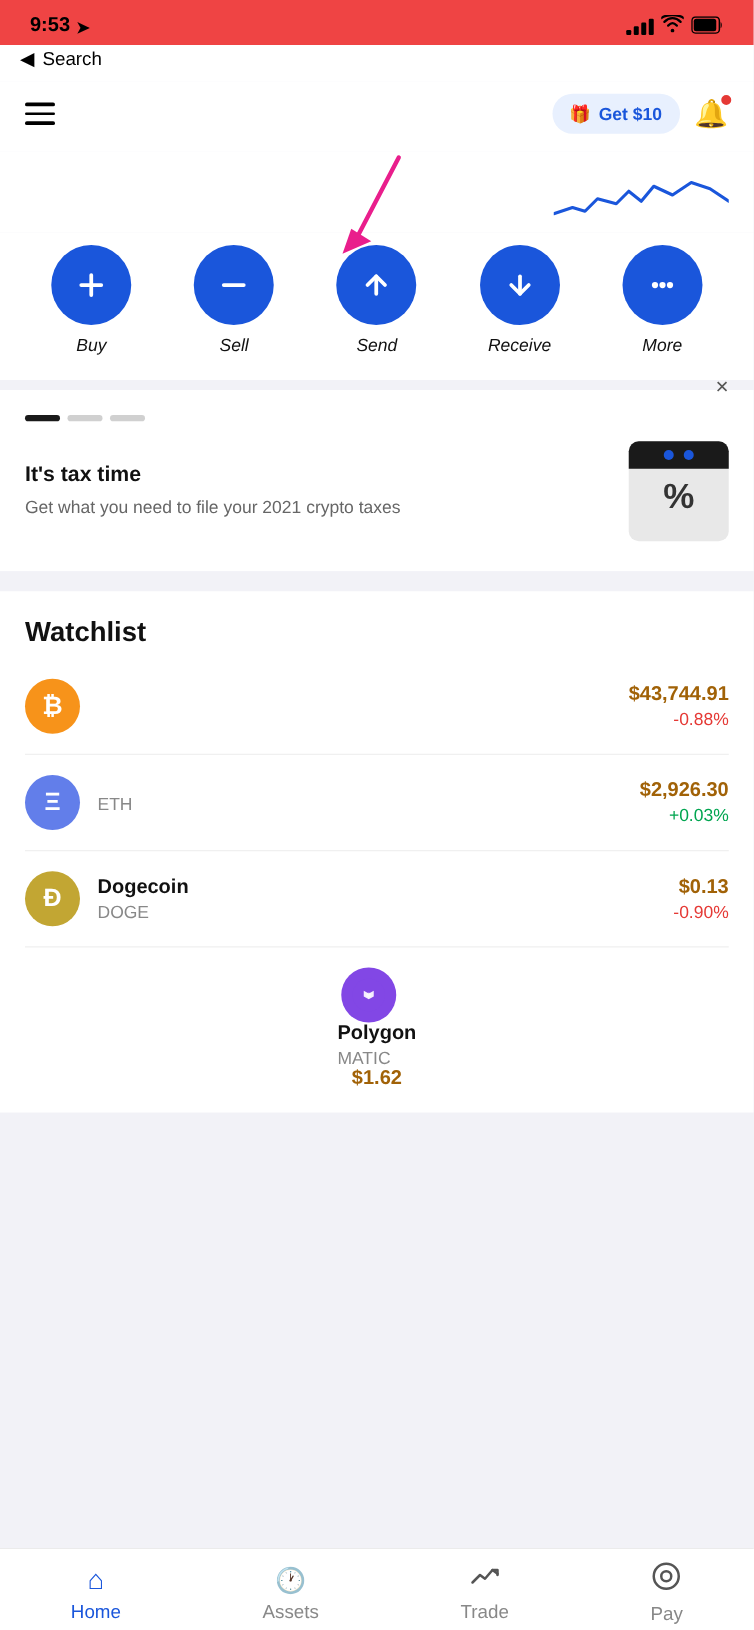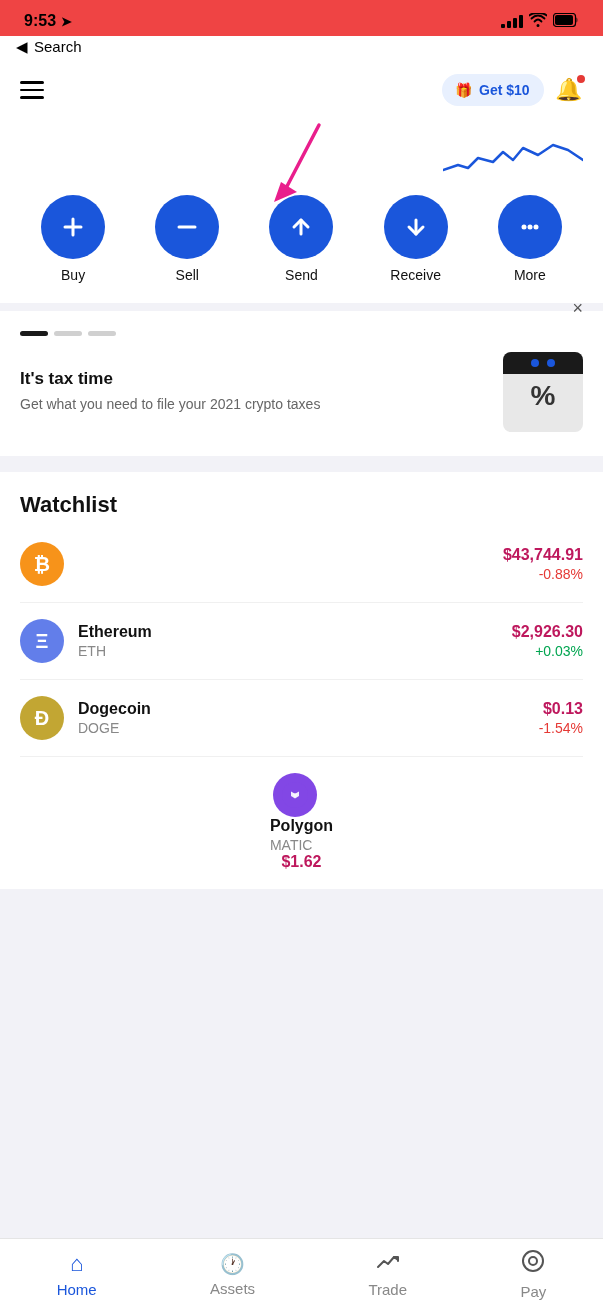--- a/index.html
+++ b/index.html
@@ -83,20 +83,21 @@
     }
     .chart-svg { }
 
     
     .action-buttons {
       background: #fff;
       display: flex;
       justify-content: space-around;
       align-items: flex-start;
       padding: 10px 16px 20px;
+      font-style: italic;
     }
     .action-item {
       display: flex;
       flex-direction: column;
       align-items: center;
       gap: 8px;
       cursor: pointer;
     }
     .action-circle {
       width: 64px;
@@ -241,21 +242,21 @@
     }
     .crypto-symbol {
       font-size: 14px;
       color: #888;
       margin-top: 2px;
     }
     .crypto-price-info { text-align: right; }
     .crypto-price {
       font-size: 16px;
       font-weight: 600;
-      color: #be185d;
+      color: #a16207;
     }
     .crypto-change {
       font-size: 14px;
       margin-top: 2px;
     }
     .negative { color: #e53935; }
     .positive { color: #00a550; }
 
     
     .bottom-nav {
@@ -453,38 +454,37 @@
     </div>
     <div class="crypto-price-info">
       <div class="crypto-price">$43,744.91</div>
       <div class="crypto-change negative">-0.88%</div>
     </div>
   </div>
 
   <div class="crypto-item">
     <div class="crypto-icon eth-icon">Ξ</div>
     <div class="crypto-info">
-      <div class="crypto-name">Ethereum</div>
       <div class="crypto-symbol">ETH</div>
     </div>
     <div class="crypto-price-info">
       <div class="crypto-price">$2,926.30</div>
       <div class="crypto-change positive">+0.03%</div>
     </div>
   </div>
 
   <div class="crypto-item">
     <div class="crypto-icon doge-icon">Ð</div>
     <div class="crypto-info">
       <div class="crypto-name">Dogecoin</div>
       <div class="crypto-symbol">DOGE</div>
     </div>
     <div class="crypto-price-info">
       <div class="crypto-price">$0.13</div>
-      <div class="crypto-change negative">-1.54%</div>
+      <div class="crypto-change negative">-0.90%</div>
     </div>
   </div>
 
   <div class="crypto-item">
     <div class="crypto-icon matic-icon" style="font-size:16px;">
       <svg width="26" height="26" viewBox="0 0 26 26" fill="none">
         <circle cx="13" cy="13" r="13" fill="#8247e5"></circle>
         <path d="M17 9.5l-4 2.3-4-2.3v4.6l4 2.3 4-2.3V9.5z" fill="white" opacity="0.9"></path>
         <circle cx="13" cy="13" r="2" fill="white" opacity="0.5"></circle>
       </svg>

